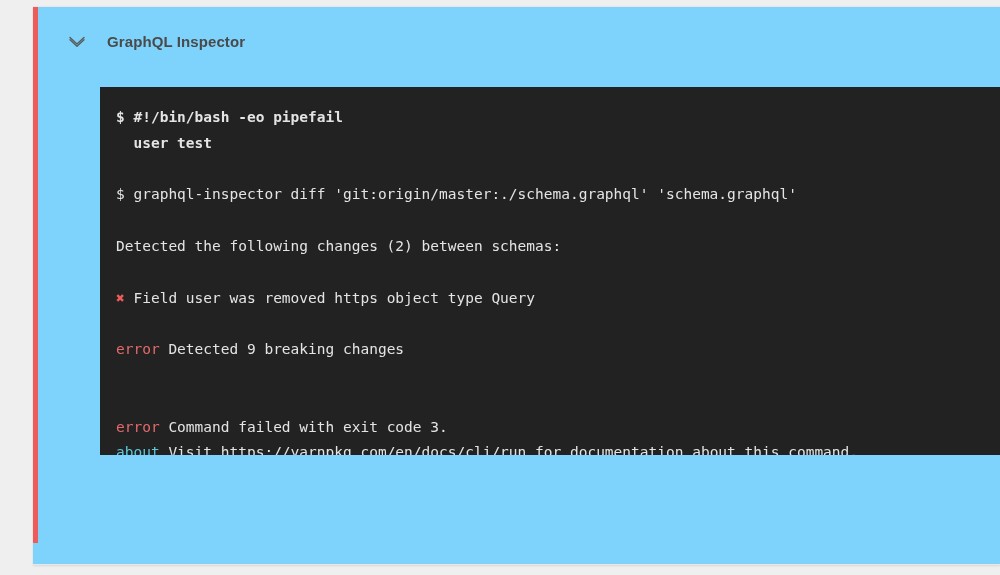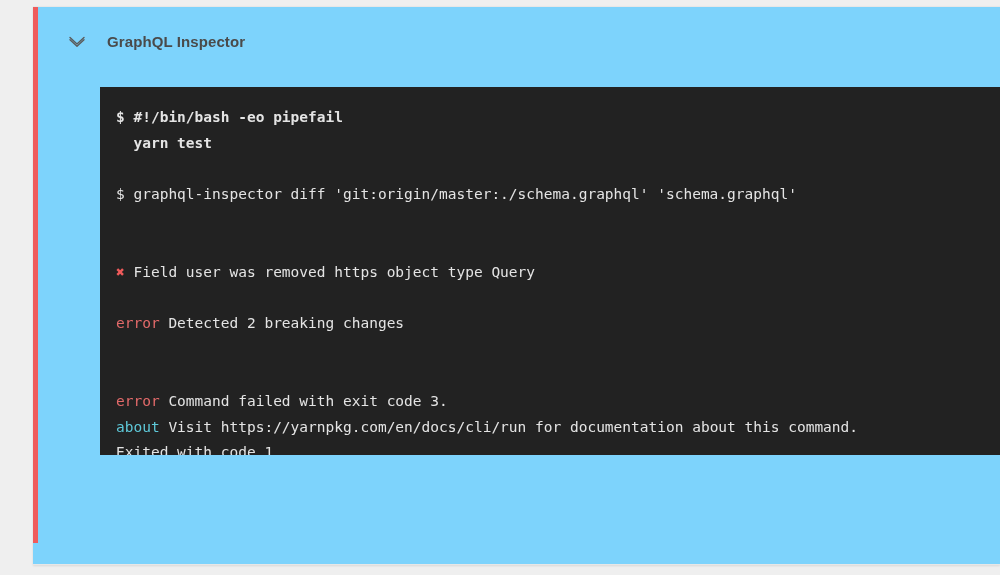--- a/index.html
+++ b/index.html
@@ -119,28 +119,29 @@
           <path d="M4 7.5 L11 14 L18 7.5" fill="none" stroke="#5a5a5a" stroke-width="1.4" stroke-linecap="round" stroke-linejoin="round"></path>
           <path d="M4 9.8 L11 16.3 L18 9.8" fill="none" stroke="#5a5a5a" stroke-width="1.4" stroke-linecap="round" stroke-linejoin="round"></path>
         </svg>
       </span>
       <span class="step-title">GraphQL Inspector</span>
     </div>
 
     <div class="terminal">
 
     <div class="line bold"><span class="tok-default">$ #!/bin/bash -eo pipefail</span></div>
-        <div class="line bold"><span class="tok-default">  yarn test</span></div>
+        <div class="line bold"><span class="tok-default">  user test</span></div>
         <div class="line blank">&nbsp;</div>
         <div class="line"><span class="tok-default">$ graphql-inspector diff 'git:origin/master:./schema.graphql' 'schema.graphql'</span></div>
         <div class="line blank">&nbsp;</div>
+        <div class="line"><span class="tok-default">Detected the following changes (2) between schemas:</span></div>
         <div class="line blank">&nbsp;</div>
         <div class="line"><span class="tok-cross">✖</span><span class="tok-default"> Field user was removed https object type Query</span></div>
         <div class="line blank">&nbsp;</div>
-        <div class="line"><span class="tok-error">error</span><span class="tok-default"> Detected 2 breaking changes</span></div>
+        <div class="line"><span class="tok-error">error</span><span class="tok-default"> Detected 9 breaking changes</span></div>
         <div class="line blank">&nbsp;</div>
         <div class="line blank">&nbsp;</div>
         <div class="line"><span class="tok-error">error</span><span class="tok-default"> Command failed with exit code 3.</span></div>
         <div class="line"><span class="tok-info">about</span><span class="tok-default"> Visit https://yarnpkg.com/en/docs/cli/run for documentation about this command.</span></div>
         <div class="line"><span class="tok-default">Exited with code 1</span></div>
       </div>
 
   </div>
 </div>
 

